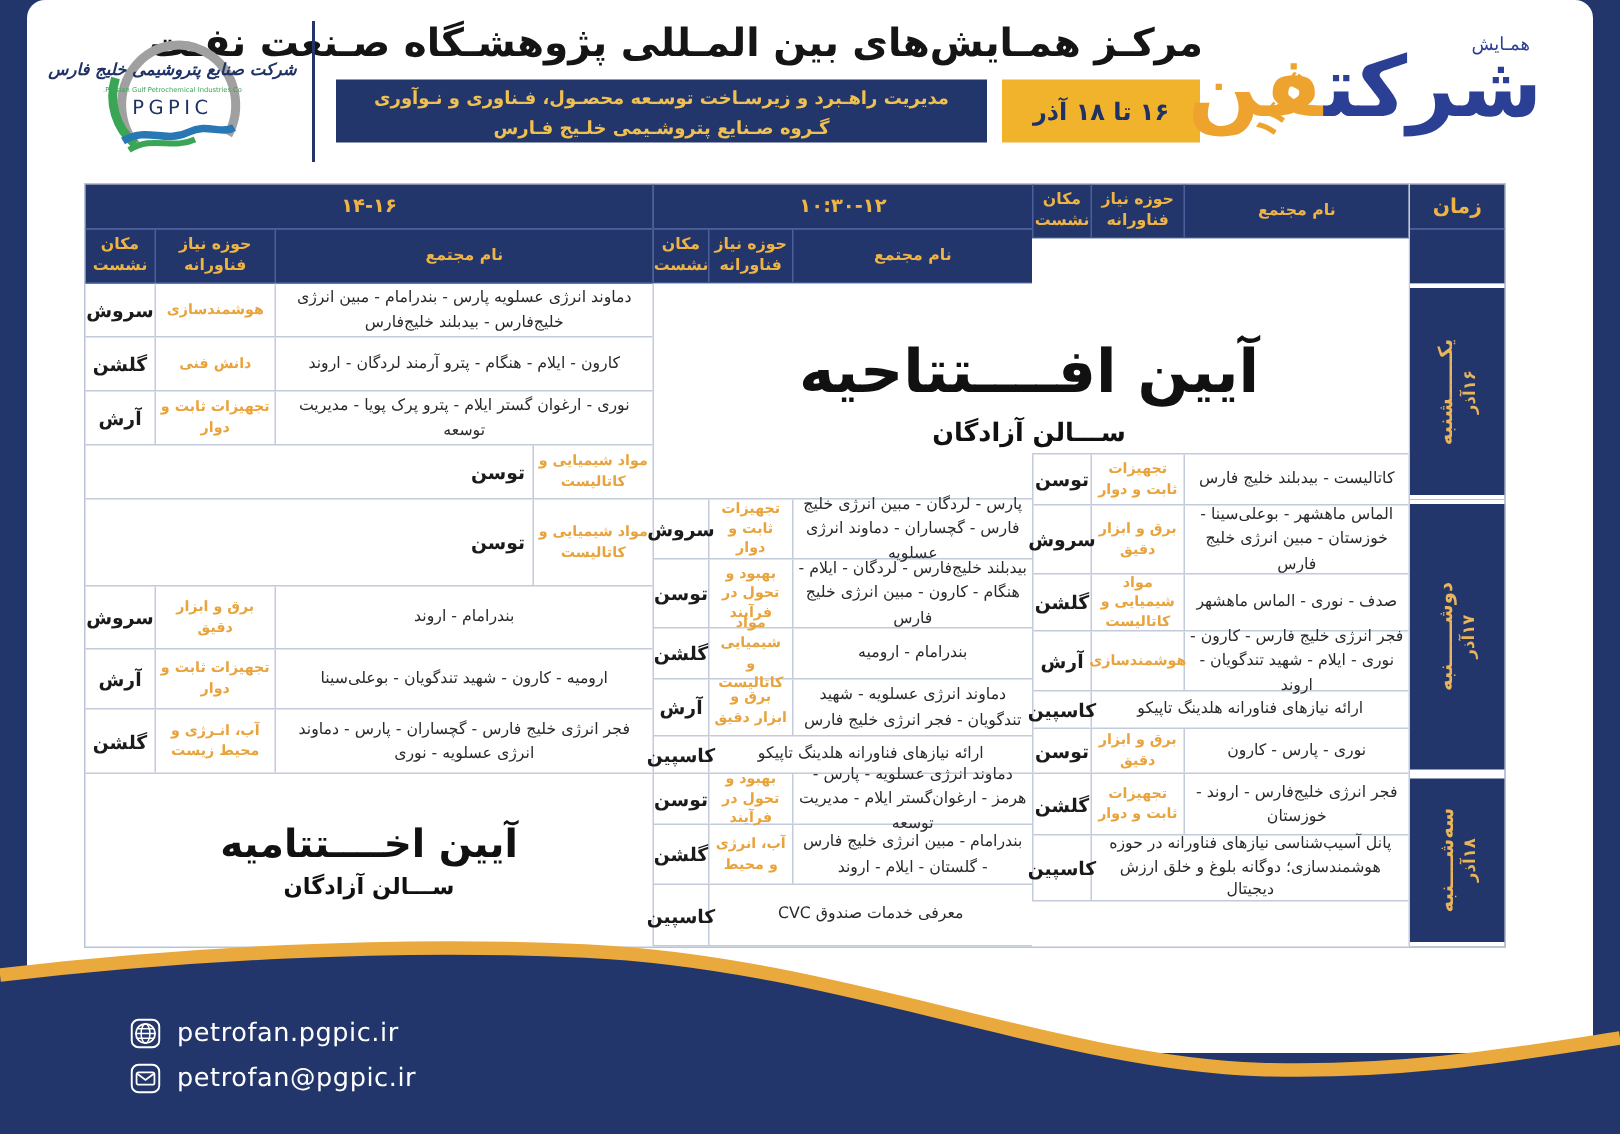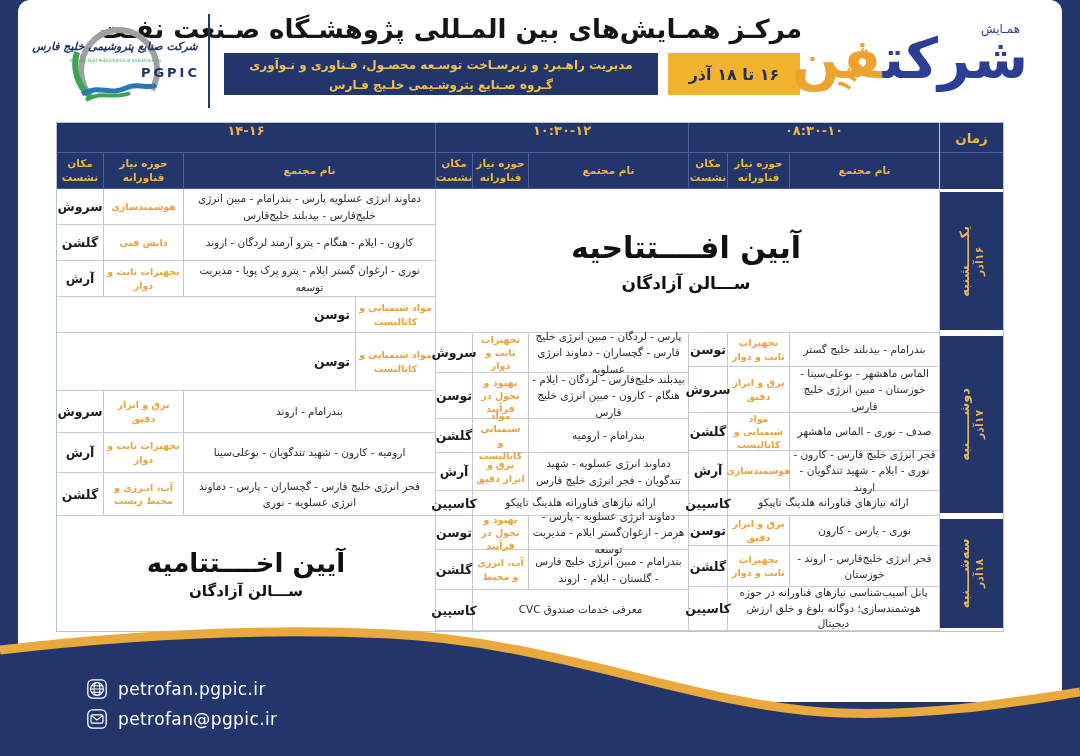--- a/index.html
+++ b/index.html
@@ -20,31 +20,31 @@
   .badge{width:132px;height:42px;background:#f2b32c;color:#1f3266;font-weight:bold;font-size:16px;
          display:flex;align-items:center;justify-content:center;direction:rtl;}
   .subbar{flex:1;height:42px;background:#22366b;color:#f0c050;font-size:12px;font-weight:bold;
           text-align:center;line-height:1.7;padding-top:2px;box-sizing:border-box;}
   .vdiv{width:2px;background:#22366b;margin:8px 0 12px;}
   .orglogo{width:170px;position:relative;}
   .orglogo svg{position:absolute;inset:0;}
   .org-fa{position:absolute;top:34px;left:0;right:0;text-align:center;font-size:11px;font-weight:bold;
           color:#1f3266;font-style:italic;}
   .org-en{position:absolute;top:52px;left:0;right:0;text-align:center;font-size:4.5px;color:#3aa655;}
-  .org-ab{position:absolute;top:59px;left:0;right:0;font-size:13px;font-weight:bold;
+  .org-ab{position:absolute;top:59px;left:0;right:0;text-align:center;font-size:13px;font-weight:normal;
           letter-spacing:3px;color:#1f3266;}
   
   .tbl{position:absolute;top:122px;right:58px;width:948px;border:1px solid #b9c3d6;box-sizing:border-box;
        display:flex;direction:rtl;background:#fff;}
   .tbl *{box-sizing:border-box;}
   .blk{display:flex;flex-direction:column;}
   .daycol{width:64px;border-left:1px solid #c3cad9;}
   .b1{width:251px;} .b2{width:253px;} .b3{width:378px;}
   .th{height:30px;background:#22366b;color:#f0b445;font-weight:bold;font-size:13px;
-      display:flex;justify-content:center;border-bottom:1px solid #4a5f9b;}
+      display:flex;align-items:center;justify-content:center;border-bottom:1px solid #4a5f9b;}
   .th span{direction:ltr;unicode-bidi:bidi-override;}
   .sh{height:36px;background:#22366b;display:flex;direction:rtl;border-bottom:1px solid #3f548f;}
   .sh .cell{display:flex;align-items:center;justify-content:center;color:#f0b445;font-weight:bold;
             font-size:10.5px;text-align:center;line-height:1.25;padding:1px 2px;}
   .b1 .th,.b1 .sh,.b2 .th,.b2 .sh{border-left:1px solid #4a5f9b;}
   .b1 .dsec,.b2 .dsec,.b2 .edsec{border-left:1px solid #c3cad9;}
   .sh .c-name,.sh .c-need{border-left:1px solid #4a5f9b !important;}
   .b1 .c-name{width:150px;} .b1 .c-need{width:62px;} .b1 .c-place{width:38px;}
   .b2 .c-name{width:160px;} .b2 .c-need{width:56px;} .b2 .c-place{width:36px;}
   .b3 .c-name{width:252px;} .b3 .c-need{width:80px;} .b3 .c-place{width:46px;}
@@ -58,21 +58,21 @@
       display:flex;align-items:center;justify-content:center;text-align:center;padding:1px 4px;}
   .edsec{height:144px;border-bottom:1px solid #c3cad9;background:#fff;}
   .ceremony-close{height:115px;display:flex;flex-direction:column;align-items:center;justify-content:center;
       gap:4px;color:#111;}
   .cl1{font-size:26px;font-weight:bold;}
   .cl2{font-size:14px;font-weight:bold;}
   .cl3{font-size:15px;font-weight:bold;}
   .overlay-open{position:absolute;top:67px;right:65px;width:504px;height:143px;z-index:3;
       display:flex;flex-direction:column;align-items:center;justify-content:center;gap:8px;
       color:#111;pointer-events:none;}
-  .ol1{font-size:30px;font-weight:bold;}
+  .ol1{font-size:40px;font-weight:bold;}
   .ol2{font-size:17px;font-weight:bold;}
   
   .zh{height:30px;background:#22366b;color:#f0b445;font-weight:bold;font-size:13.5px;
       display:flex;align-items:center;justify-content:center;border-bottom:1px solid #4a5f9b;}
   .zempty{height:36px;background:#22366b;}
   .daycell{background:#22366b;border-top:3px solid #fff;border-bottom:3px solid #fff;
       display:flex;align-items:center;justify-content:center;overflow:visible;}
   .d1{height:144px;} .d2{height:183px;} .d3{height:115px;}
   .rot{transform:rotate(-90deg);white-space:nowrap;display:flex;flex-direction:column;
        align-items:center;line-height:1.2;}
@@ -143,32 +143,29 @@
       </div>
       <div class="daycell d3">
         <div class="rot">
           <span class="dayname">سه‌شــــنبه</span>
           <span class="daydate">۱۸آذر</span>
         </div>
       </div>
     </div>
 
     <div class="blk b1">
-      <div class="th">
-          <span>۰۸:۳۰-۱۰</span>
-        </div>
       <div class="sh">
         <div class="cell c-name">نام مجتمع</div>
         <div class="cell c-need">حوزه نیاز فناورانه</div>
         <div class="cell c-place">مکان نشست</div>
       </div>
       <div class="edsec"></div>
       <div class="dsec">
           <div class="trow" style="height: 34px;">
-            <div class="cell c-name">بندرامام - بیدبلند خلیج گستر</div>
+            <div class="cell c-name">کاتالیست - بیدبلند خلیج فارس</div>
             <div class="cell c-need">تجهیزات ثابت و دوار</div>
             <div class="cell c-place">توسن</div>
           </div>
           <div class="trow" style="height: 46px;">
             <div class="cell c-name">الماس ماهشهر - بوعلی‌سینا - خوزستان - مبین انرژی خلیج فارس</div>
             <div class="cell c-need">برق و ابزار دقیق</div>
             <div class="cell c-place">سروش</div>
           </div>
           <div class="trow" style="height: 38px;">
             <div class="cell c-name">صدف - نوری - الماس ماهشهر</div>

